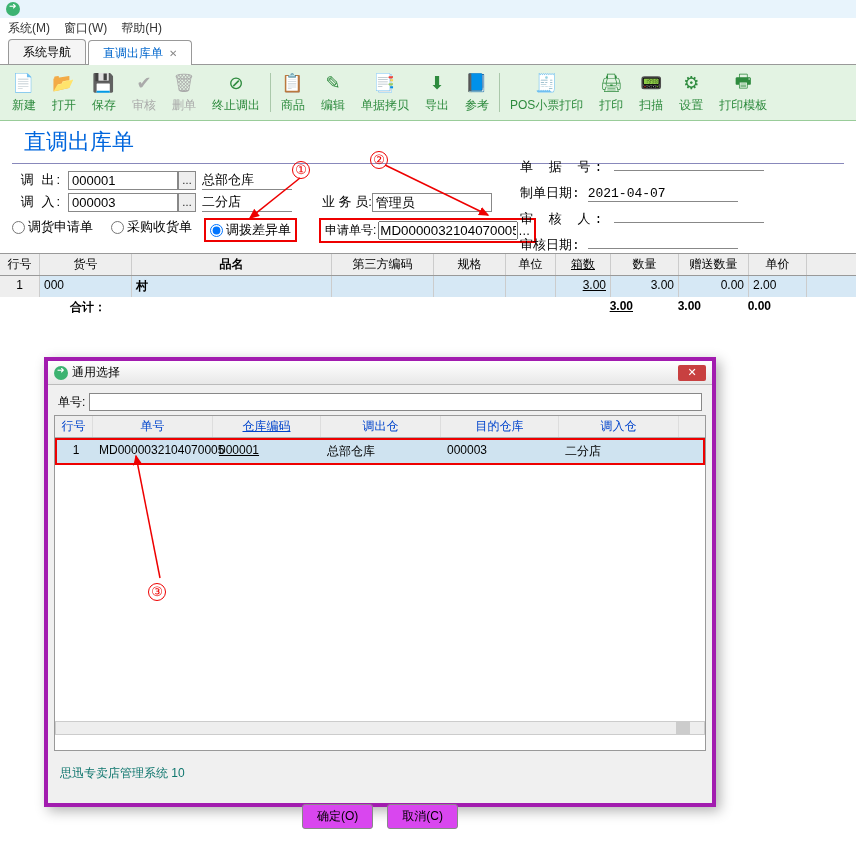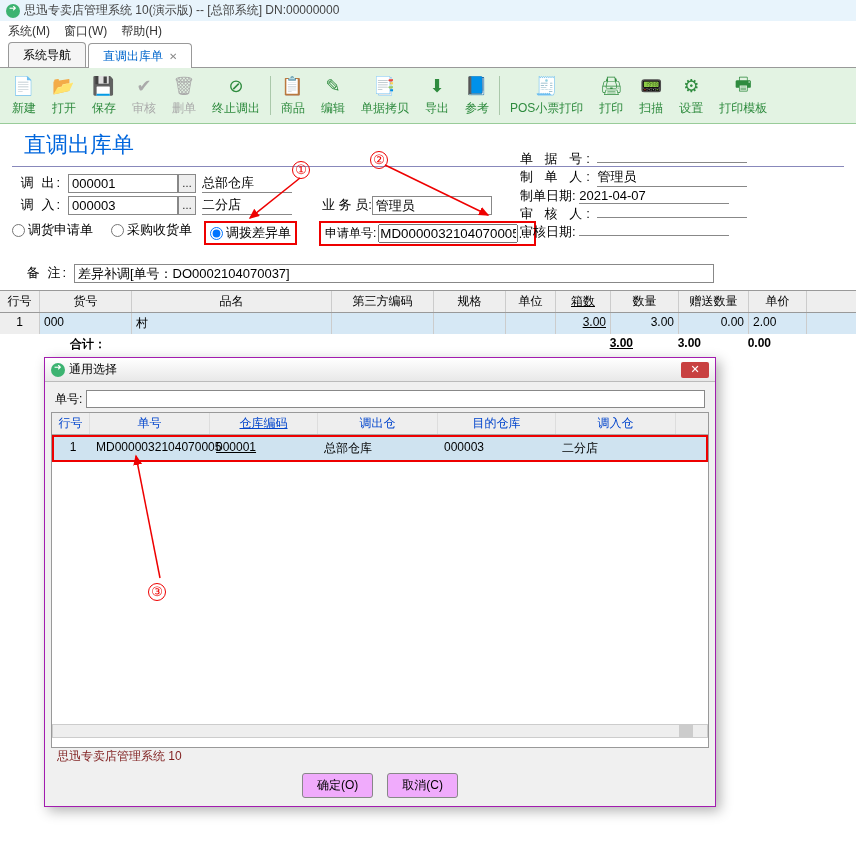--- a/index.html
+++ b/index.html
@@ -19,62 +19,61 @@
 .tool.disabled .tool-icon, .tool.disabled .tool-label { color: #aaa; }
 .tool-sep { width: 1px; background: #aac8aa; margin: 4px 2px; }
 .form-title { color: #0066dd; font-size: 22px; font-weight: normal; padding: 6px 12px; border-bottom: 1px solid #88b; margin: 0 12px; }
 .form-area { padding: 4px 12px; }
 .form-row { display: flex; margin: 3px 0; font-size: 13px; }
 .form-row .label { width: 50px; text-align: right; margin-right: 6px; letter-spacing: 2px; }
 .form-row .label.wide { width: 56px; }
 .form-row input[type="text"] { border: 1px solid #888; padding: 1px 3px; font-size: 13px; height: 19px; }
 .form-row .dots-btn { width: 18px; height: 19px; border: 1px solid #888; background: #eee; font-size: 10px; display: inline-flex; align-items: center; justify-content: center; cursor: pointer; }
 .right-info { position: absolute; left: 520px; font-size: 13px; }
-.right-info div { margin: 0 0; }
+.right-info div { margin: 8px 0; font-family: Liberation Mono, monospace; }
 .right-info .lbl { letter-spacing: 4px; }
 .radio-row { display: flex; align-items: flex-start; gap: 8px; margin: 6px 0; }
 .radio-opt { display: flex; align-items: center; gap: 3px; font-size: 13px; }
 .red-box { border: 2px solid #e00; padding: 1px 4px; display: inline-flex; align-items: center; }
 .grid-head { display: flex; background: #eee; border-top: 1px solid #999; border-bottom: 1px solid #999; }
 .grid-head > div { padding: 2px 4px; text-align: center; border-right: 1px solid #ccc; font-size: 12px; }
 .grid-row { display: flex; background: #d6e8f5; }
 .grid-row > div { padding: 2px 4px; border-right: 1px solid #ccc; font-size: 12px; }
 .grid-total { display: flex; margin-left: 26px; }
 .grid-total > div { padding: 2px 4px; font-size: 12px; font-weight: bold; }
-.c1 { width: 40px; } .c2 { width: 92px; } .c3 { width: 200px; } .c4 { width: 102px; } .c5 { width: 72px; } .c6 { width: 50px; font-family: Liberation Mono, monospace; } .c7 { width: 55px; text-decoration: underline; } .c8 { width: 68px; } .c9 { width: 70px; } .c10 { width: 58px; }
-.dialog { position: absolute; left: 44px; top: 357px; width: 672px; height: 450px; border: 1px solid #a21caf; background: #f0f0f0; box-shadow: 4px 4px 12px rgba(0,0,0,0.3); }
+.c1 { width: 40px; } .c2 { width: 92px; } .c3 { width: 200px; font-weight: bold; } .c4 { width: 102px; } .c5 { width: 72px; } .c6 { width: 50px; font-family: Liberation Mono, monospace; } .c7 { width: 55px; text-decoration: underline; } .c8 { width: 68px; } .c9 { width: 70px; } .c10 { width: 58px; }
+.dialog { position: absolute; left: 44px; top: 357px; width: 672px; height: 450px; border: 4px solid #a21caf; background: #f0f0f0; box-shadow: 4px 4px 12px rgba(0,0,0,0.3); }
 .dialog-title { background: linear-gradient(#fff, #e8e8e8); padding: 3px 6px; display: flex; align-items: center; gap: 4px; border-bottom: 1px solid #bbb; }
 .dialog-title .t-icon { width: 14px; height: 14px; background: #3cb371; border-radius: 50%; position: relative; }
 .dialog-title .t-icon::after { content: "➜"; color: #fff; font-size: 9px; position: absolute; left: 3px; top: -1px; }
 .dialog-close { margin-left: auto; width: 28px; height: 16px; background: #c84040; color: #fff; display: flex; align-items: center; justify-content: center; font-size: 11px; border-radius: 2px; }
 .dialog-body { padding: 6px; }
 .dialog-search { margin: 2px 4px 4px; display: flex; align-items: center; gap: 4px; }
 .dialog-search input { flex: 1; border: 1px solid #888; height: 18px; }
 .dialog-list { border: 1px solid #999; background: #fff; height: 336px; overflow: hidden; }
 .dlh { display: flex; background: #eee; border-bottom: 1px solid #aaa; }
 .dlh > div { padding: 2px 4px; text-align: center; color: #0044cc; font-size: 12px; border-right: 1px solid #ddd; }
 .dlr-wrap { border: 2px solid #e00; border-top: 2px solid #e00; margin: 0; }
 .dlr { display: flex; background: #cfe3f0; }
 .dlr > div { padding: 3px 4px; font-size: 12px; }
 .d1 { width: 38px; } .d2 { width: 120px; } .d3 { width: 108px; text-decoration: underline; } .d4 { width: 120px; } .d5 { width: 118px; } .d6 { width: 120px; }
-.dialog-status { font-size: 12px; color: #7f1d1d; padding: 0 6px; }
+.dialog-status { font-size: 12px; color: #0f766e; padding: 14px 6px; }
 .dialog-buttons { display: flex; justify-content: center; gap: 14px; padding: 8px; }
-.dialog-buttons button { padding: 3px 14px; border: 1px solid #888; background: #f0abfc; border-radius: 3px; font-size: 12px; }
+.dialog-buttons button { padding: 3px 14px; border: 1px solid #888; background: #d946ef; border-radius: 3px; font-size: 12px; }
 .anno { position: absolute; color: #e00; font-size: 15px; pointer-events: none; }
 .circ { width: 18px; height: 18px; border: 1.5px solid #e00; border-radius: 50%; display: inline-flex; align-items: center; justify-content: center; font-size: 13px; }
 svg.arrow { position: absolute; pointer-events: none; }
 .scrollbar-h { position: absolute; bottom: 68px; left: 7px; right: 7px; height: 14px; background: #eee; border: 1px solid #ccc; display:flex; align-items:center; }
 .scrollbar-h .thumb { margin-left:auto; margin-right:14px; width:14px; height:12px; background:#ccc; }
 </style>
 </head>
 <body>
 
 <div class="title-bar">
   <span class="title-icon"></span>
-  <span>思迅专卖店管理系统 10(演示版) -- [总部系统] DN:00000000</span>
 </div>
 
 <div class="menu-bar">
   <span>系统(M)</span>
   <span>窗口(W)</span>
   <span>帮助(H)</span>
 </div>
 
 <div class="tabs">
   <div class="tab">系统导航</div>
@@ -147,21 +146,20 @@
   <div class="tool">
       <span class="tool-icon">🖶</span>
       <span class="tool-label">打印模板</span>
     </div>
 </div>
 
 <div class="form-title">直调出库单</div>
 
 <div class="right-info" style="top:150px;">
   <div><span class="lbl">单 据 号:</span> <span style="display:inline-block;width:150px;border-bottom:1px solid #888;"></span></div>
-  <div><span class="lbl">制 单 人:</span> <span style="display:inline-block;width:150px;border-bottom:1px solid #888;">管理员</span></div>
   <div><span>制单日期:</span> <span style="display:inline-block;width:150px;border-bottom:1px solid #888;">2021-04-07</span></div>
   <div><span class="lbl">审 核 人:</span> <span style="display:inline-block;width:150px;border-bottom:1px solid #888;"></span></div>
   <div><span>审核日期:</span> <span style="display:inline-block;width:150px;border-bottom:1px solid #888;"></span></div>
 </div>
 
 <div class="form-area">
   <div class="form-row">
     <span class="label">调   出:</span>
     <input type="text" style="width: 110px;" value="000001">
     <span class="dots-btn">…</span>
@@ -189,24 +187,20 @@
           <input type="radio" name="src" checked="" style="">
           <span>调拨差异单</span>
         </label>
     </span>
     <span class="red-box" style="margin-left:14px">
       <span>申请单号:</span>
       <input type="text" style="width: 140px; margin-left: 2px;" value="MD0000032104070005">
       <span class="dots-btn">…</span>
     </span>
   </div>
-  <div class="form-row" style="margin-top:18px">
-    <span class="label wide">备    注:</span>
-    <input type="text" style="width: 640px;" value="差异补调[单号：DO0002104070037]">
-  </div>
 </div>
 
 <div class="grid-head">
   <div class="c1">行号</div>
   <div class="c2">货号</div>
   <div class="c3">品名</div>
   <div class="c4">第三方编码</div>
   <div class="c5">规格</div>
   <div class="c6">单位</div>
   <div class="c7">箱数</div>

